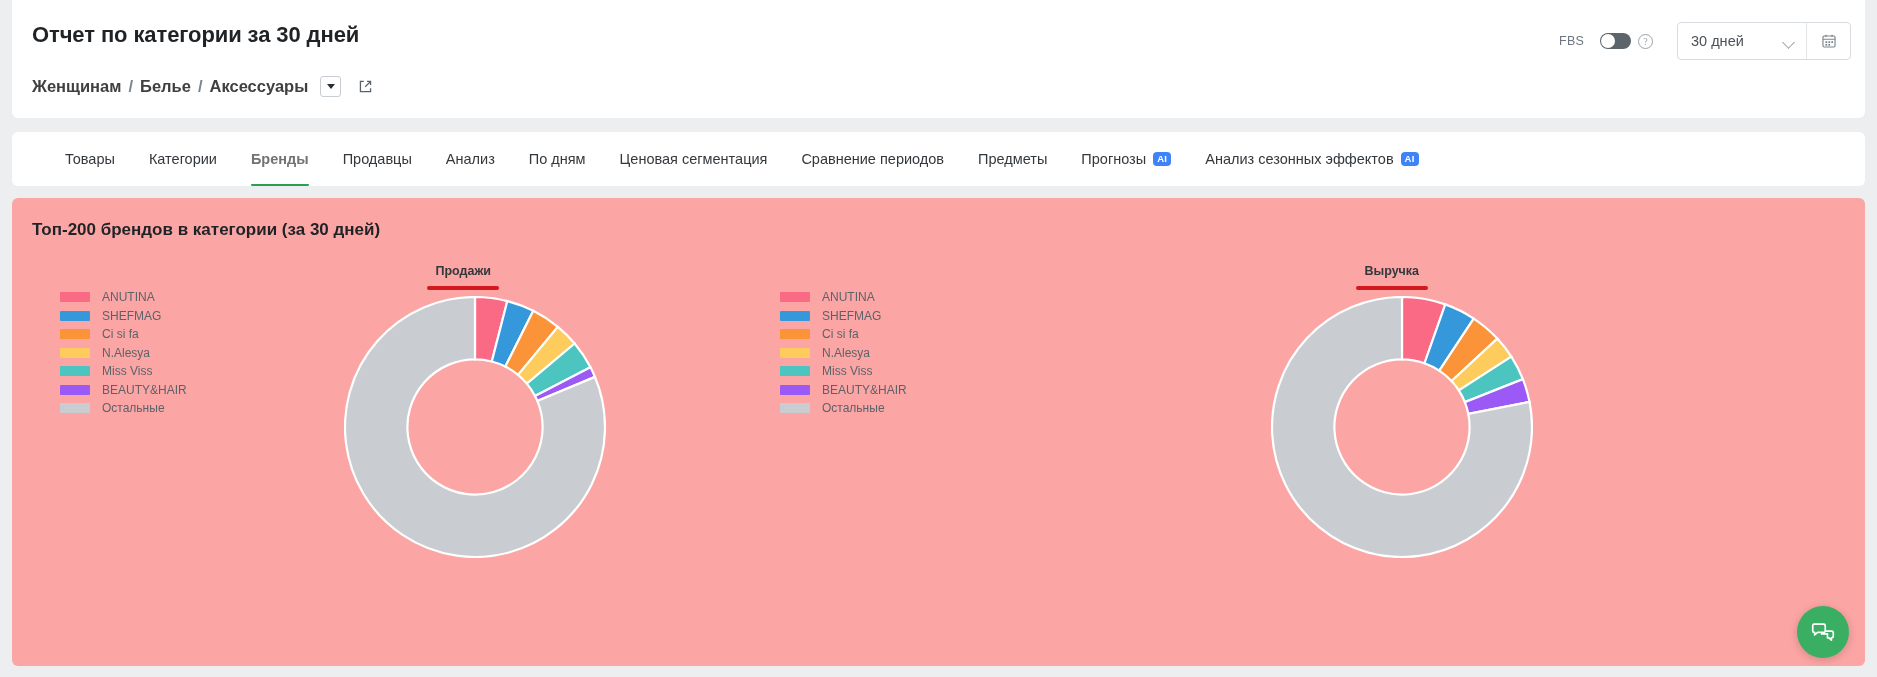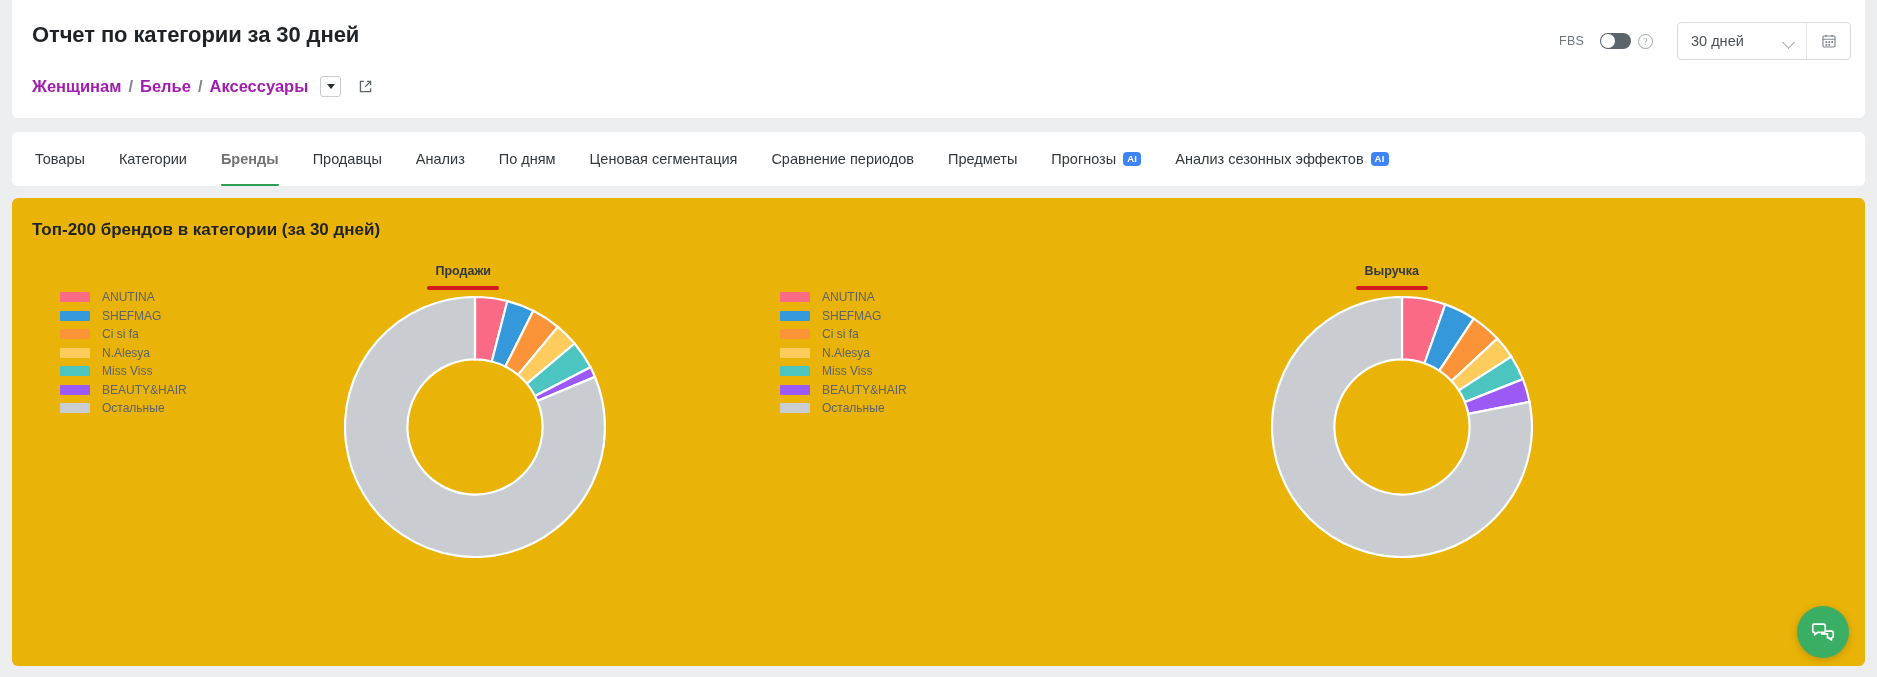--- a/index.html
+++ b/index.html
@@ -22,21 +22,21 @@
   .page-title {
     position: absolute; left: 20px; top: 22px;
     font-size: 22px; font-weight: 700; color: #1f2326; letter-spacing: -0.1px;
     white-space: nowrap;
   }
   .breadcrumb {
     position: absolute; left: 20px; top: 76px;
     display: flex; align-items: center; gap: 0px;
     font-size: 16.5px; font-weight: 700;
   }
-  .crumb-link { color: #a21caf; text-decoration: none; white-space: nowrap; }
+  .crumb-link { color: #404040; text-decoration: none; white-space: nowrap; }
   .crumb-sep { color: #7b858f; padding: 0 7px; font-weight: 700; }
   .crumb-dd {
     margin-left: 12px; width: 21px; height: 21px;
     border: 1px solid #c8cdd2; border-radius: 3px; background: #fff;
     display: flex; align-items: center; justify-content: center;
   }
   .crumb-dd .tri {
     width: 0; height: 0; border-left: 4px solid transparent;
     border-right: 4px solid transparent; border-top: 5px solid #2b2f33;
   }
@@ -78,41 +78,41 @@
   .date-cal {
     width: 44px; border-left: 1px solid #e3e6e9;
     display: flex; align-items: center; justify-content: center;
   }
 
   
   .tabs-card {
     position: absolute; left: 12px; top: 132px; width: 1853px; height: 54px;
     background: #fff; border-radius: 6px;
   }
-  .tabs { display: flex; align-items: center; height: 54px; padding-left: 6px; }
+  .tabs { display: flex; align-items: center; height: 54px; padding-left: 36px; }
   .tab {
     position: relative; height: 54px; display: flex; align-items: center;
     padding: 0 17px; font-size: 14.5px; color: #33383d; white-space: nowrap;
     gap: 7px;
   }
   .tab.active { font-weight: 700; color: #737373; }
   .tab.active::after {
     content: ""; position: absolute; left: 17px; right: 17px; bottom: 0;
     height: 2.5px; background: #2e9e52; border-radius: 2px;
   }
   .ai-badge {
     background: #3f83f8; color: #fff; font-size: 9.5px; font-weight: 700;
     border-radius: 4px; padding: 2px 4px 2px 4px; line-height: 1;
     letter-spacing: .3px;
   }
 
   
   .main-card {
     position: absolute; left: 12px; top: 198px; width: 1853px; height: 468px;
-    background: #eab308; border-radius: 6px; overflow: hidden;
+    background: #fca5a5; border-radius: 6px; overflow: hidden;
   }
   .section-title {
     position: absolute; left: 20px; top: 22px;
     font-size: 17px; font-weight: 700; color: #1f2326;
   }
 
   .charts { position: absolute; left: 0; top: 58px; width: 100%; display: flex; }
   .chart-col { width: 50%; position: relative; height: 400px; }
 
   .chart-head {

